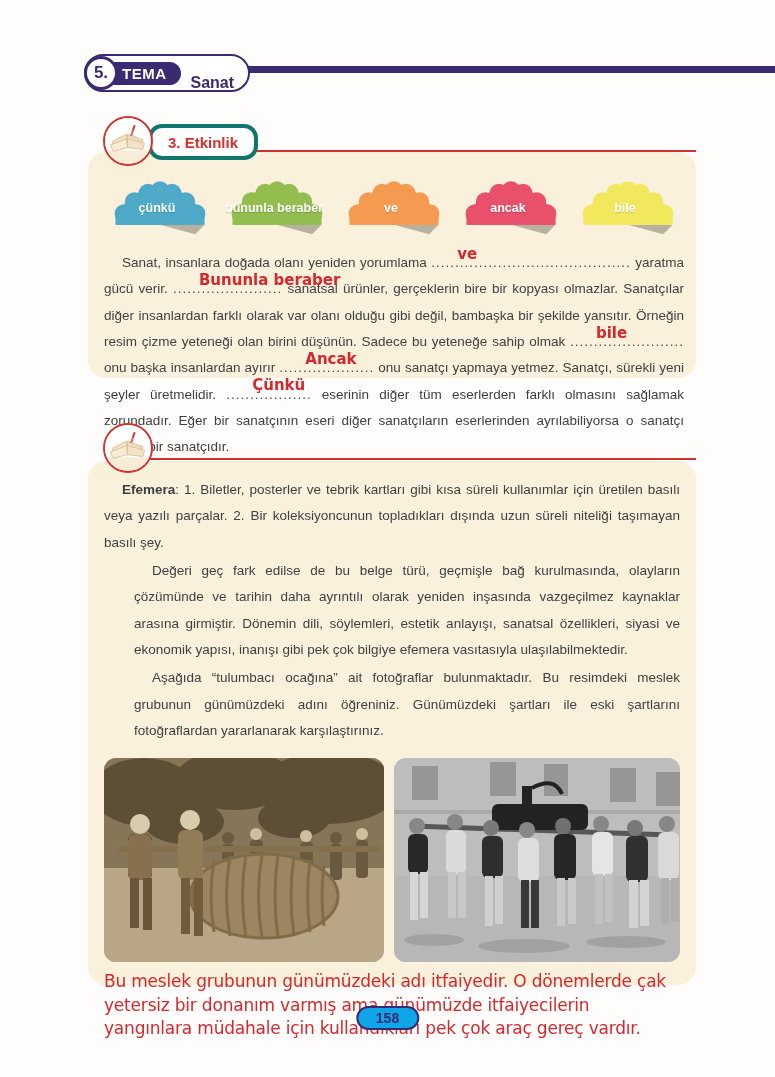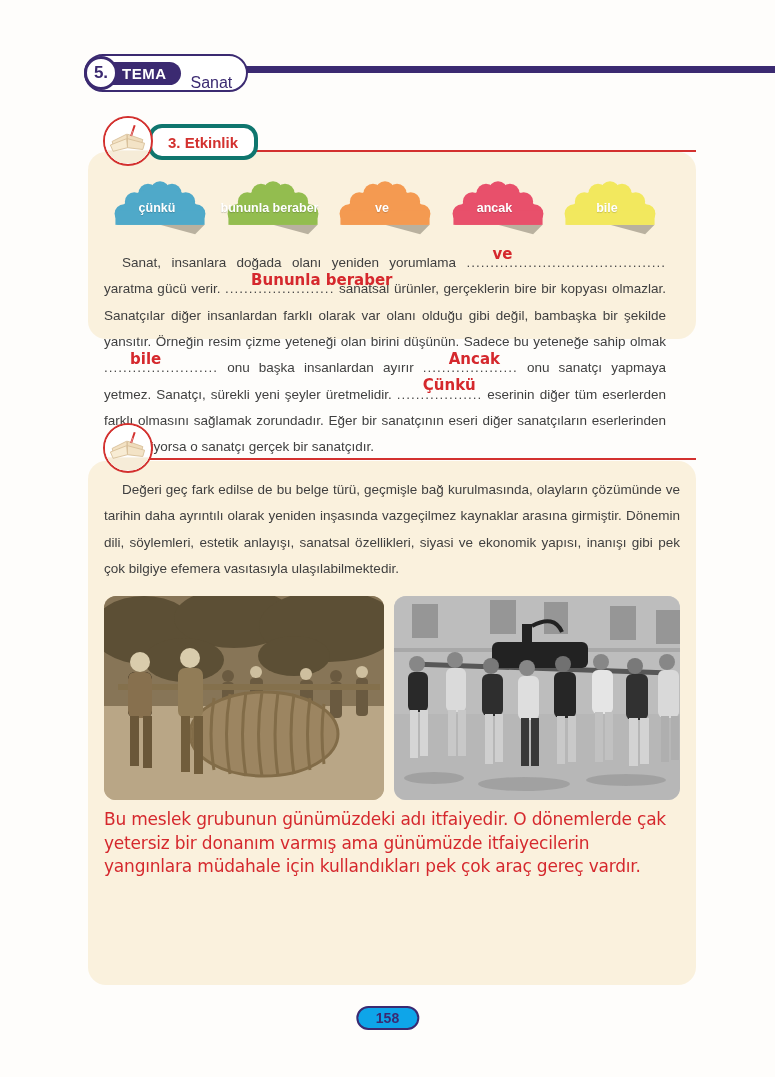--- a/index.html
+++ b/index.html
@@ -23,40 +23,40 @@
     width:34px;height:34px;margin-left:-2px;margin-top:-1px;
     border:3px solid #3b2a71;border-radius:50%;background:#fff;
     display:flex;align-items:center;justify-content:center;
     font-weight:bold;font-size:17px;color:#3b2a71;box-sizing:border-box;
     z-index:2;
   }
   .tema-pill{
     margin-left:-8px;background:#3b2a71;color:#fff;font-weight:bold;font-size:15px;
     padding:3px 14px 3px 12px;border-radius:4px 16px 16px 4px;letter-spacing:.5px;
   }
-  .tema-title{margin-left:10px;font-weight:normal;font-size:16px;color:#3b2a71;margin-top:20px;}
+  .tema-title{margin-left:10px;font-weight:bold;font-size:16px;color:#3b2a71;margin-top:20px;}
   
   .act-icon{
     position:absolute;width:50px;height:50px;border-radius:50%;
     background:#fff;border:2.5px solid #d3312f;z-index:3;box-sizing:border-box;
     overflow:hidden;
   }
   .act-badge{
     position:absolute;height:28px;background:#fff;border:4px solid #0f766e;border-radius:14px;
     display:flex;align-items:center;padding:0 16px;z-index:2;
     color:#d3312f;font-weight:bold;font-size:15px;white-space:nowrap;
   }
   .act-instruction{position:absolute;font-size:13.5px;color:#333;z-index:2;white-space:nowrap;}
   .red-line{position:absolute;height:2px;background:#d3312f;z-index:1;}
   
   .panel{
     position:absolute;left:88px;width:608px;background:#faf1dd;border-radius:18px;
     box-sizing:border-box;
   }
-  #panel-a3{top:152px;height:187px;padding:24px 28px 0 14px;}
+  #panel-a3{top:152px;height:226px;padding:24px 10px 0 14px;}
   #panel-a4{top:461px;height:524px;padding:16px 14px 0 14px;}
   
   .clouds{display:flex;justify-content:space-between;padding:0 2px;}
   .cloud{position:relative;width:112px;height:60px;}
   .cloud svg{position:absolute;inset:0;width:100%;height:100%;}
   .cloud .cloud-label{
     position:absolute;left:0;right:6px;top:26px;text-align:center;
     color:#fff;font-size:12.5px;font-weight:bold;line-height:1.1;
     text-shadow:0 1px 1px rgba(0,0,0,.18);
   }
@@ -174,21 +174,23 @@
   </div>
 
   <div class="act-icon" style="left:103px;top:423px;">
     <svg viewBox="0 0 50 50" width="45" height="45">
         <use href="#book-icon-shape"></use>
       </svg>
   </div>
   <div class="red-line" style="left:150px;top:458px;width:546px;"></div>
 
   <div class="panel" id="panel-a4">
+    <p class="para"><b>Efemera</b>: 1. Biletler, posterler ve tebrik kartları gibi kısa süreli kullanımlar için üretilen basılı veya yazılı parçalar. 2. Bir koleksiyoncunun topladıkları dışında uzun süreli niteliği taşımayan basılı şey.</p>
     <p class="para">Değeri geç fark edilse de bu belge türü, geçmişle bağ kurulmasında, olayların çözümünde ve tarihin daha ayrıntılı olarak yeniden inşasında vazgeçilmez kaynaklar arasına girmiştir. Dönemin dili, söylemleri, estetik anlayışı, sanatsal özellikleri, siyasi ve ekonomik yapısı, inanışı gibi pek çok bilgiye efemera vasıtasıyla ulaşılabilmektedir.</p>
+    <p class="para">Aşağıda “tulumbacı ocağına” ait fotoğraflar bulunmaktadır. Bu resimdeki meslek grubunun günümüzdeki adını öğreniniz. Günümüzdeki şartları ile eski şartlarını fotoğraflardan yararlanarak karşılaştırınız.</p>
 
     <div class="photos">
 
       <div class="photo">
         <svg width="288" height="204" viewBox="0 0 288 204">
           <rect width="288" height="204" fill="#b5a182"></rect>
           <rect y="0" width="288" height="110" fill="#8d7a5c"></rect>
           <g fill="#5f5138">
             <ellipse cx="40" cy="34" rx="52" ry="34"></ellipse>
             <ellipse cx="130" cy="22" rx="60" ry="30"></ellipse>

